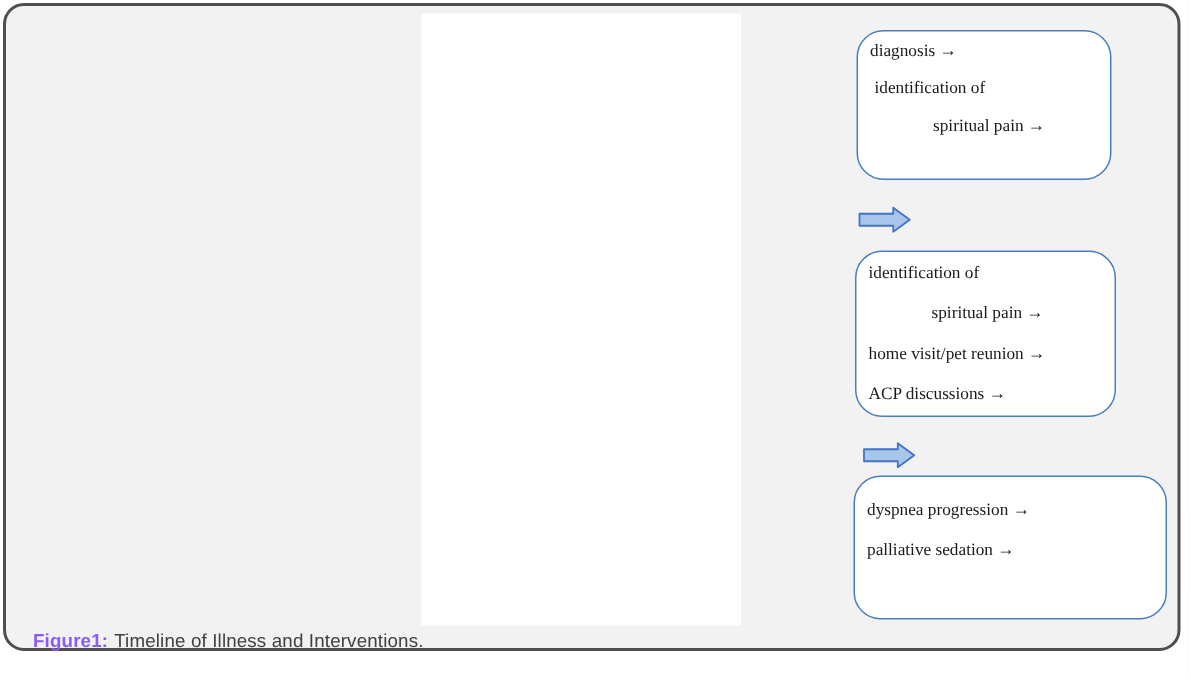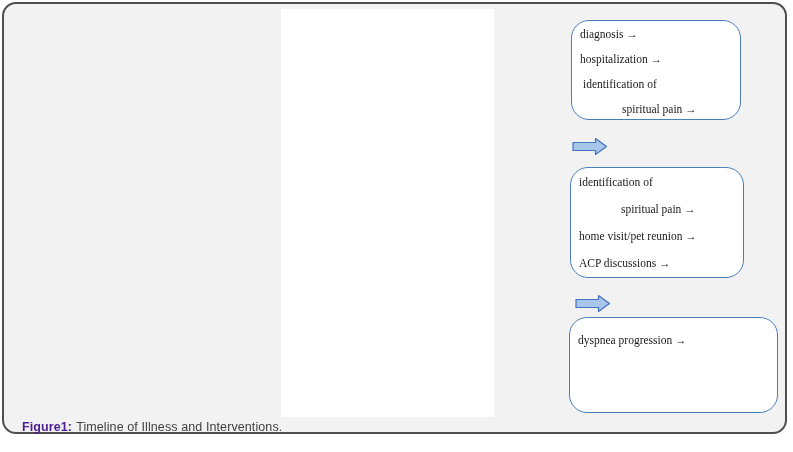--- a/index.html
+++ b/index.html
@@ -87,21 +87,20 @@
 </style>
 </head>
 <body>
 
 <div class="panel">
 
   <div class="strip">
 
     <div class="tbox box1">
       <div class="line">diagnosis →</div>
-      <div class="line">hospitalization →</div>
       <div class="line indent-sm">identification of</div>
       <div class="line indent-lg">spiritual pain →</div>
     </div>
 
     <div class="blockarrow arrow1">
       <svg viewBox="0 0 36 19" xmlns="http://www.w3.org/2000/svg">
         <path d="M1,5.5 L23.5,5.5 L23.5,1.5 L34.5,9.5 L23.5,17.5 L23.5,13.5 L1,13.5 Z" stroke-width="1.2" stroke-linejoin="round" fill="#a8c6ea" stroke="#4472c4"></path>
       </svg>
     </div>
 
@@ -113,21 +112,22 @@
     </div>
 
     <div class="blockarrow arrow2">
       <svg viewBox="0 0 36 19" xmlns="http://www.w3.org/2000/svg">
         <path d="M1,5.5 L23.5,5.5 L23.5,1.5 L34.5,9.5 L23.5,17.5 L23.5,13.5 L1,13.5 Z" stroke-width="1.2" stroke-linejoin="round" fill="#a8c6ea" stroke="#4472c4"></path>
       </svg>
     </div>
 
     <div class="tbox box3">
       <div class="line">dyspnea progression →</div>
+      <div class="line">palliative sedation →</div>
     </div>
 
   </div>
 
   <div class="caption">
-    <span class="cap-label" style="color: #4c1d95;">Figure1:</span><span class="cap-text" style="color: #404040;">Timeline of Illness and Interventions.</span>
+    <span class="cap-label" style="color: #8b5cf6;">Figure1:</span><span class="cap-text" style="color: #404040;">Timeline of Illness and Interventions.</span>
   </div>
 
 </div>
 
 </body></html>

